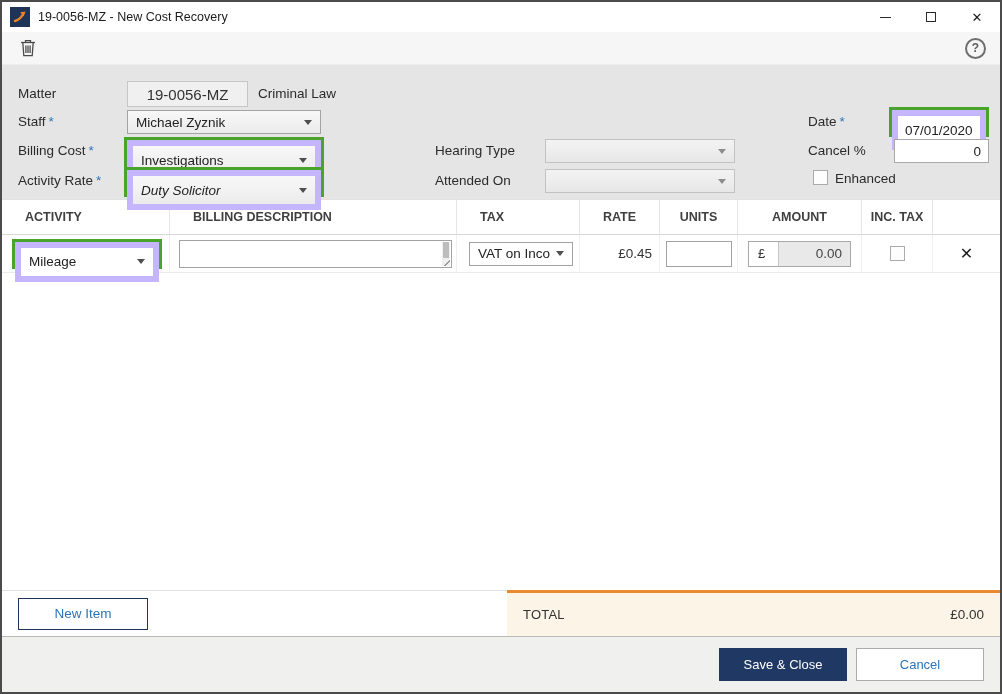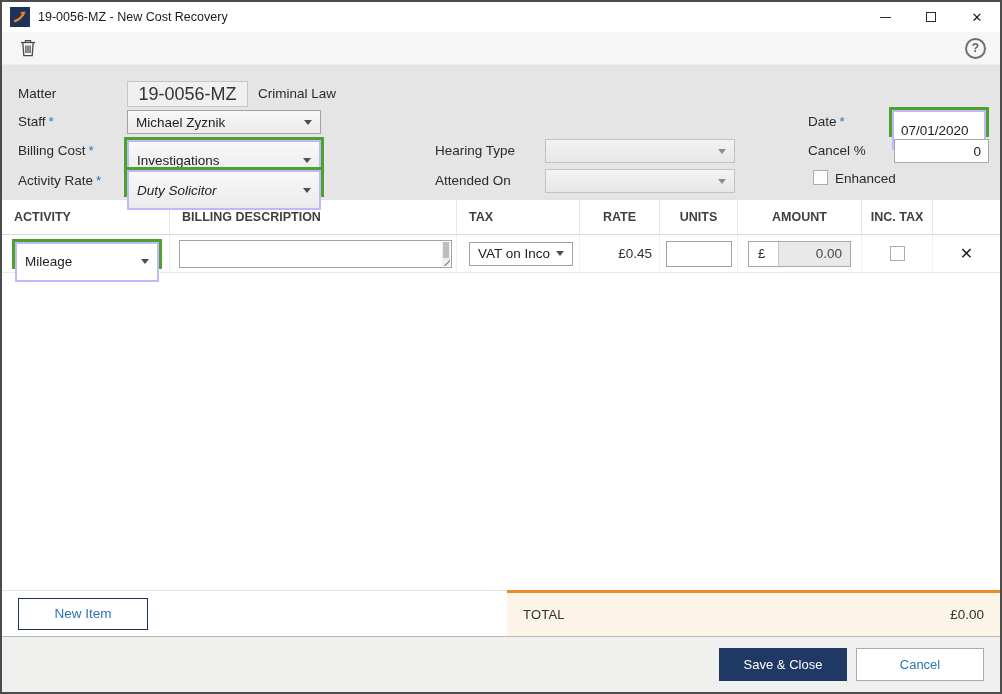--- a/index.html
+++ b/index.html
@@ -28,39 +28,39 @@
   
   .toolbar { flex: 0 0 33px; background: #f6f6f6; border-bottom: 1px solid #ededed; display: flex; align-items: center; padding: 0 14px; }
   .tool-btn { width: 24px; height: 24px; display: flex; align-items: center; justify-content: center; cursor: pointer; }
   .help-btn { margin-left: auto; width: 21px; height: 21px; border: 2px solid #6f6f6f; border-radius: 50%; display: flex; align-items: center; justify-content: center; font-size: 12px; font-weight: 700; color: #5e5e5e; cursor: pointer; }
 
   
   .form-area { flex: 0 0 134px; position: relative; background: #e5e5e5; font-size: 13.5px; color: #2b2b2b; padding-left: 36px; }
   .f-label { position: absolute; white-space: nowrap; }
   .req { color: #2e74b5; margin-left: 3px; }
 
-  .textbox { position: absolute; border: 1px solid #c6c6c6; background: #f0f0f0; display: flex; align-items: center; justify-content: center; font-size: 18px; color: #333; }
+  .textbox { position: absolute; border: 1px solid #c6c6c6; background: #f0f0f0; display: flex; align-items: center; justify-content: center; font-size: 15px; color: #333; }
   .inputbox { border: 1px solid #a9a9a9; background: #fff; display: flex; align-items: center; font-size: 13.5px; color: #222; padding: 0 7px; }
   .inputbox.right { justify-content: flex-end; }
 
   .combo { display: flex; align-items: center; justify-content: space-between; border: 1px solid #a3a3a3; height: 24px; padding: 0 8px; background: #fff; font-size: 13.5px; color: #222; cursor: default; }
   .combo .txt { white-space: nowrap; overflow: hidden; }
   .arrow { width: 0; height: 0; border-left: 4px solid transparent; border-right: 4px solid transparent; border-top: 5px solid #4e4e4e; flex: 0 0 auto; margin-left: 6px; }
   .combo.gray { background: linear-gradient(#f8f8f8, #ebebeb); }
   .combo.disabled { background: linear-gradient(#f3f3f3, #e7e7e7); border-color: #c2c2c2; }
   .combo.disabled .arrow { border-top-color: #8d8d8d; }
   .green-wrap { position: absolute; border: 3px solid #4aa32a; }
-  .green-wrap .combo, .green-wrap .inputbox { width: 100%; height: 40px; border: 2px solid #c4b5fd; }
+  .green-wrap .combo, .green-wrap .inputbox { width: 100%; height: 40px; border: 6px solid #c4b5fd; }
 
   .cb { width: 15px; height: 15px; border: 1px solid #ababab; background: #fdfdfd; cursor: pointer; }
 
   
   .grid-cols { display: grid; grid-template-columns: 168px 287px 123px 80px 78px 124px 71px 1fr; }
   .tbl-header { flex: 0 0 36px; border-top: 1px solid #e2e2e2; border-bottom: 1px solid #d8d8d8; font-size: 12.5px; font-weight: 700; color: #3f3f3f; background: #fff; }
-  .th { height: 100%; display: flex; align-items: center; padding: 0 12px; border-right: 1px solid #e6e6e6; }
+  .th { height: 100%; display: flex; align-items: center; padding: 0 23px; border-right: 1px solid #e6e6e6; }
   .th.center { justify-content: center; padding: 0; }
   .th.empty { border-right: none; }
 
   .tbl-row { flex: 0 0 38px; border-bottom: 1px solid #eaeaea; font-size: 13.5px; background: #fff; }
   .td { height: 100%; display: flex; align-items: center; border-right: 1px solid #f0f0f0; }
   .td.last { border-right: none; }
 
   .desc-box { position: relative; width: 273px; height: 28px; border: 1px solid #a3a3a3; background: #fff; margin-left: 9px; cursor: text; }
   .desc-scroll { position: absolute; top: 1px; right: 1px; bottom: 1px; width: 8px; background: #f0f0f0; }
   .desc-thumb { position: absolute; top: 0; left: 1px; width: 6px; height: 16px; background: #bdbdbd; }

